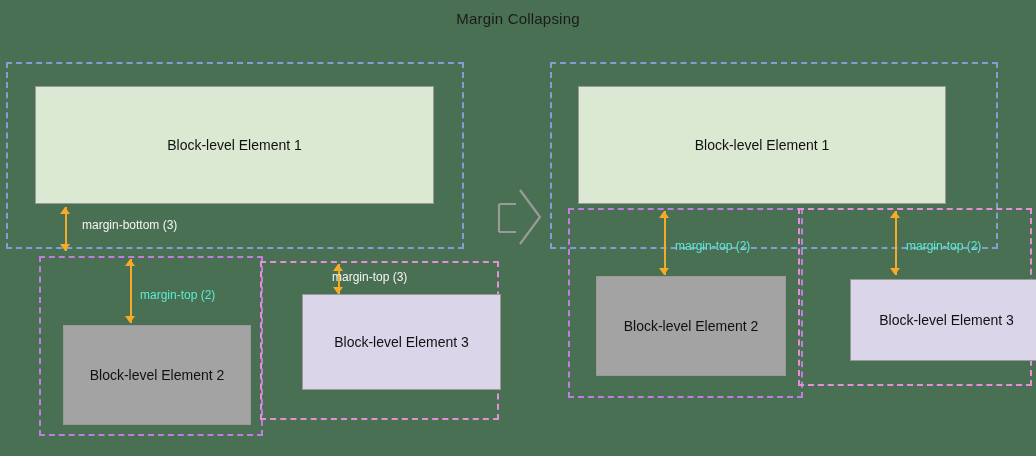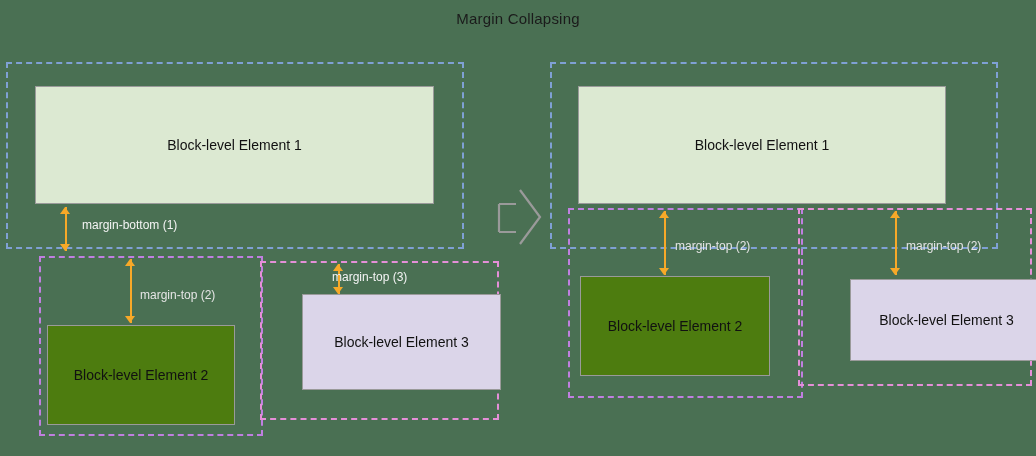--- a/index.html
+++ b/index.html
@@ -22,36 +22,36 @@
 
   
   .el{
     position:absolute;box-sizing:border-box;
     border:1px solid #9a9a9a;
     display:flex;align-items:center;justify-content:center;
     font-size:14px;color:#111;
     box-shadow:0 0 0 0 rgba(0,0,0,0);
   }
   .el-green{background:#dce9d2;}
-  .el-blue{background:#4d7c0f;}
+  .el-blue{background:#a3a3a3;margin-left:16px;}
   .el-purple{background:#dbd5e9;margin-left:30px;}
 
   
   .dash{
     position:absolute;box-sizing:border-box;
     background:transparent;
   }
   .dash-blue{border:2px dashed #7fa0d4;}
   .dash-violet{border:2px dashed #c07fe0;}
   .dash-pink{border:2px dashed #e58fd8;}
 
   
   .lbl{position:absolute;font-size:12px;white-space:nowrap;}
   .lbl-white{color:#f4f4f4;}
-  .lbl-red{color:#e5e5e5;text-align:center;}
+  .lbl-red{color:#5eead4;text-align:center;}
 
   
   .arrow{position:absolute;width:11px;}
   .arrow .shaft{
     position:absolute;left:5px;top:0;bottom:0;width:1.5px;background:#f7a928;
   }
   .arrow .head{
     position:absolute;left:0;width:0;height:0;
     border-left:5.5px solid transparent;border-right:5.5px solid transparent;
   }
@@ -86,21 +86,21 @@
 
     <div class="el el-purple" style="left:272px;top:294px;width:199px;height:96px;">
       <span>Block-level Element 3</span>
     </div>
 
     <div class="arrow" style="left:60px;top:207px;height:44px;">
       <div class="shaft"></div>
         <div class="head up"></div>
         <div class="head down"></div>
     </div>
-    <div class="lbl lbl-white" style="left:82px;top:218px;">margin-bottom (1)</div>
+    <div class="lbl lbl-white" style="left:82px;top:218px;">margin-bottom (3)</div>
 
     <div class="arrow" style="left:125px;top:259px;height:64px;">
       <div class="shaft"></div>
         <div class="head up"></div>
         <div class="head down"></div>
     </div>
     <div class="lbl lbl-red" style="left:140px;top:288px;">margin-top (2)</div>
 
     <div class="arrow" style="left:333px;top:264px;height:30px;">
       <div class="shaft"></div>

